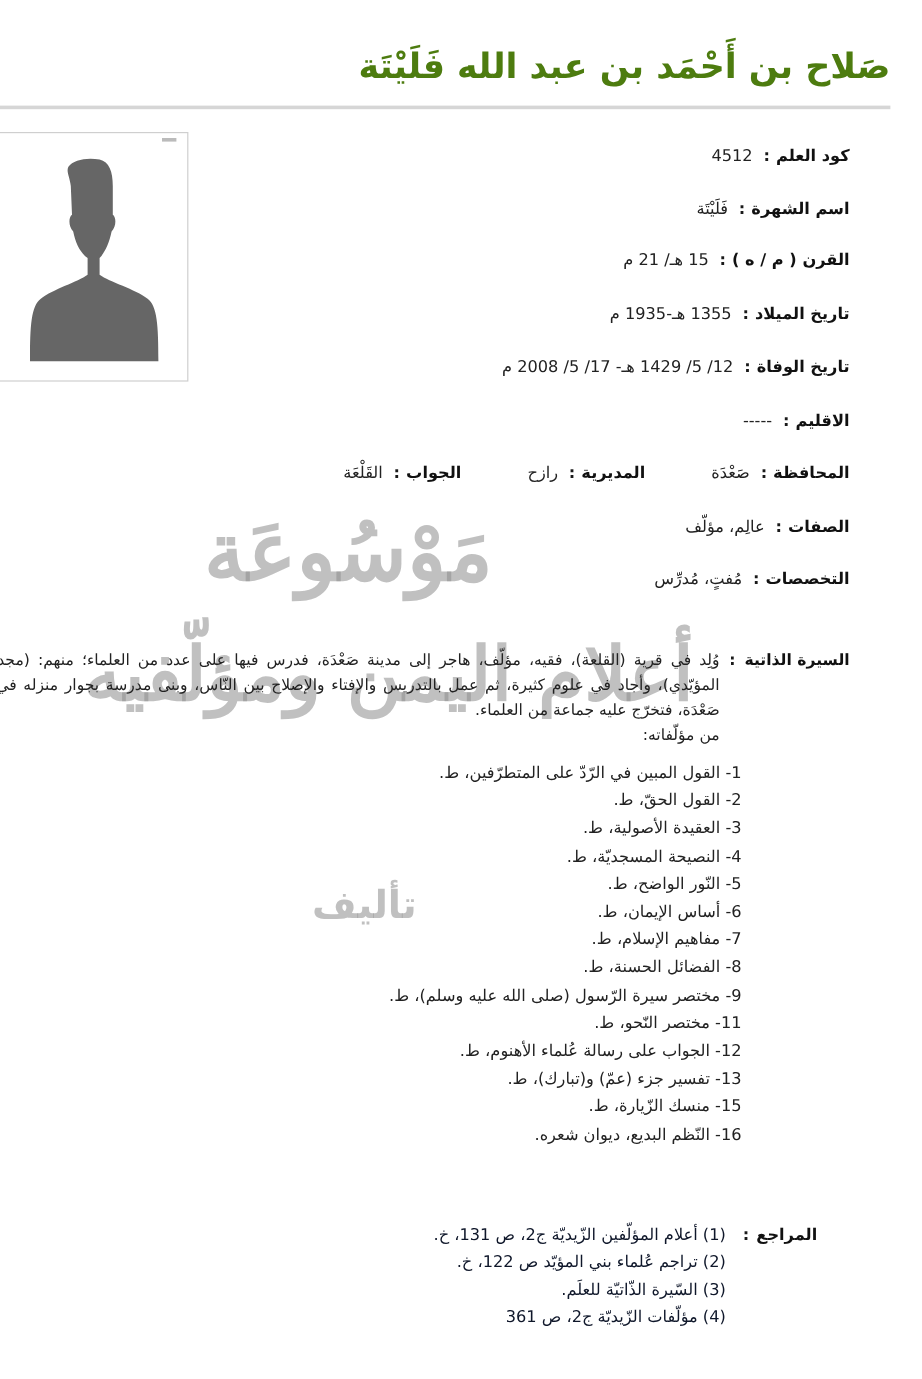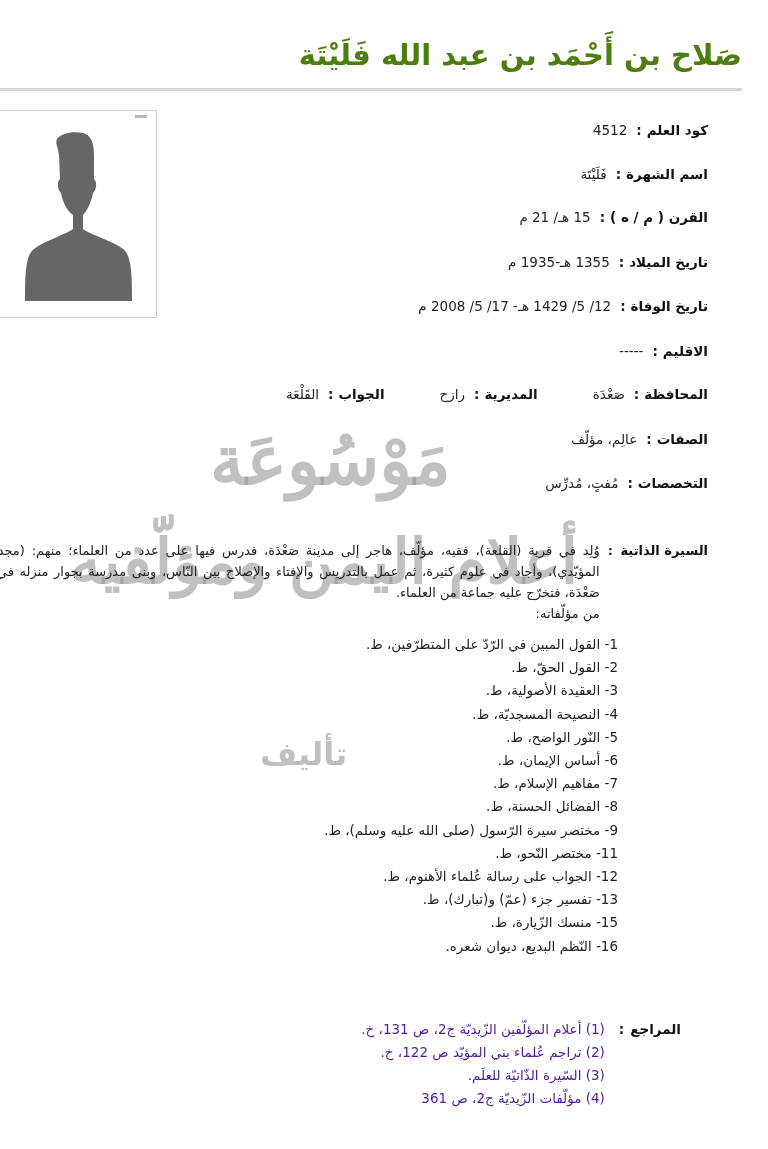--- a/index.html
+++ b/index.html
@@ -106,32 +106,32 @@
     .refs {
       position: absolute;
       top: 1018px;
       right: 87px;
       display: flex;
       flex-direction: row;
       font-size: 13.5px;
       line-height: 23px;
     }
     .refs .colon { margin: 0 6px 0 14px; }
-    .refs-list div { white-space: nowrap; color: #4c1d95; }
+    .refs-list div { white-space: nowrap; color: #0f172a; }
 
     
     .wm {
       position: absolute;
       color: rgba(140,140,140,0.55);
       font-weight: bold;
       white-space: nowrap;
       pointer-events: none;
       direction: rtl;
     }
-    .wm-1 { top: 420px; left: 170px; font-size: 68px; font-family: "DejaVu Serif", serif; margin-left: 40px; }
+    .wm-1 { top: 420px; left: 170px; font-size: 68px; font-family: "DejaVu Serif", serif; }
     .wm-2 { top: 525px; left: 70px; font-size: 62px; font-family: "DejaVu Serif", serif; }
     .wm-3 { top: 695px; left: 260px; font-size: 32px; margin-top: 40px; }
     .wm-4 { top: 745px; left: 135px; font-size: 32px; }
   </style>
 </head>
 <body>
 
 <div class="page">
 
   <h1 class="title">صَلاح بن أَحْمَد بن عبد الله فَلَيْتَة</h1>

